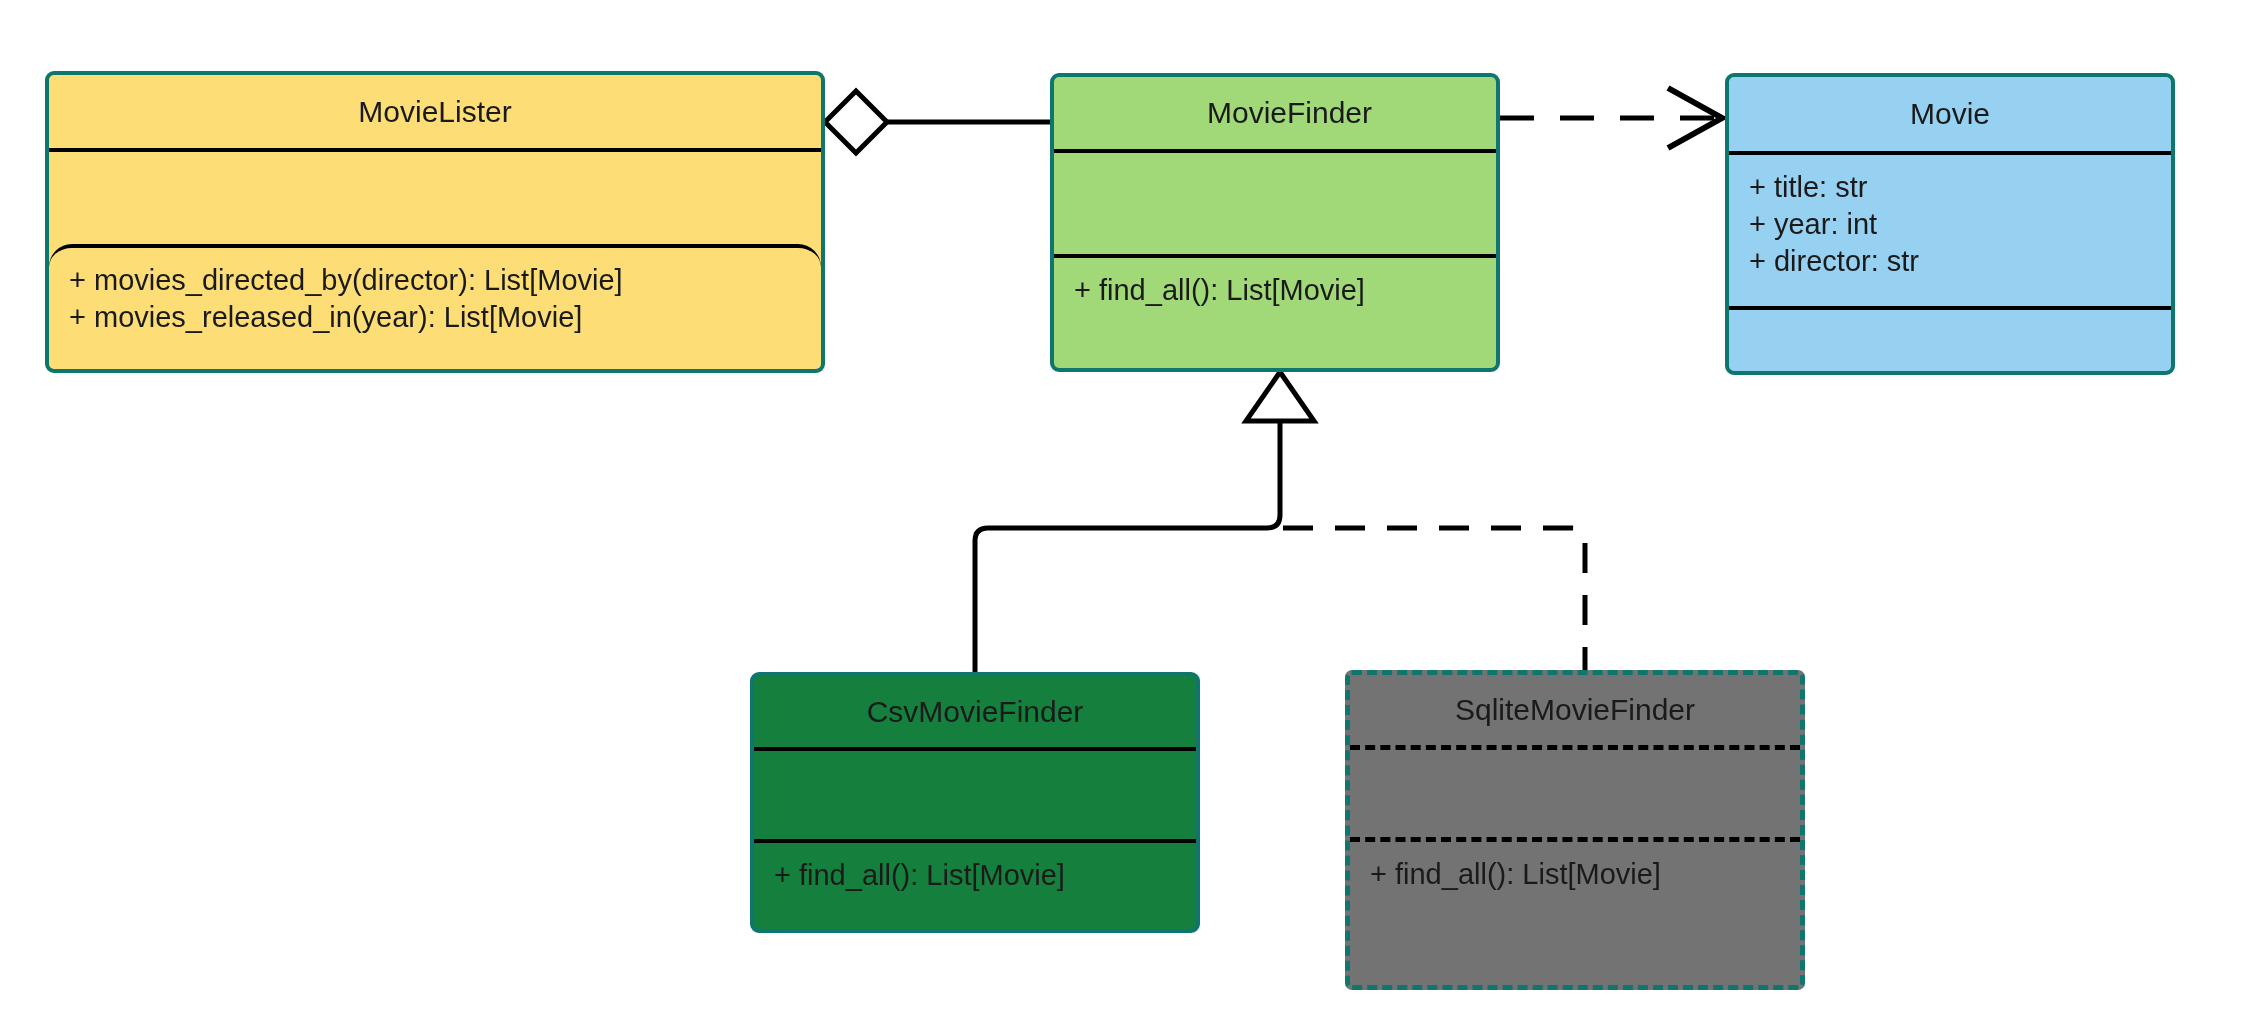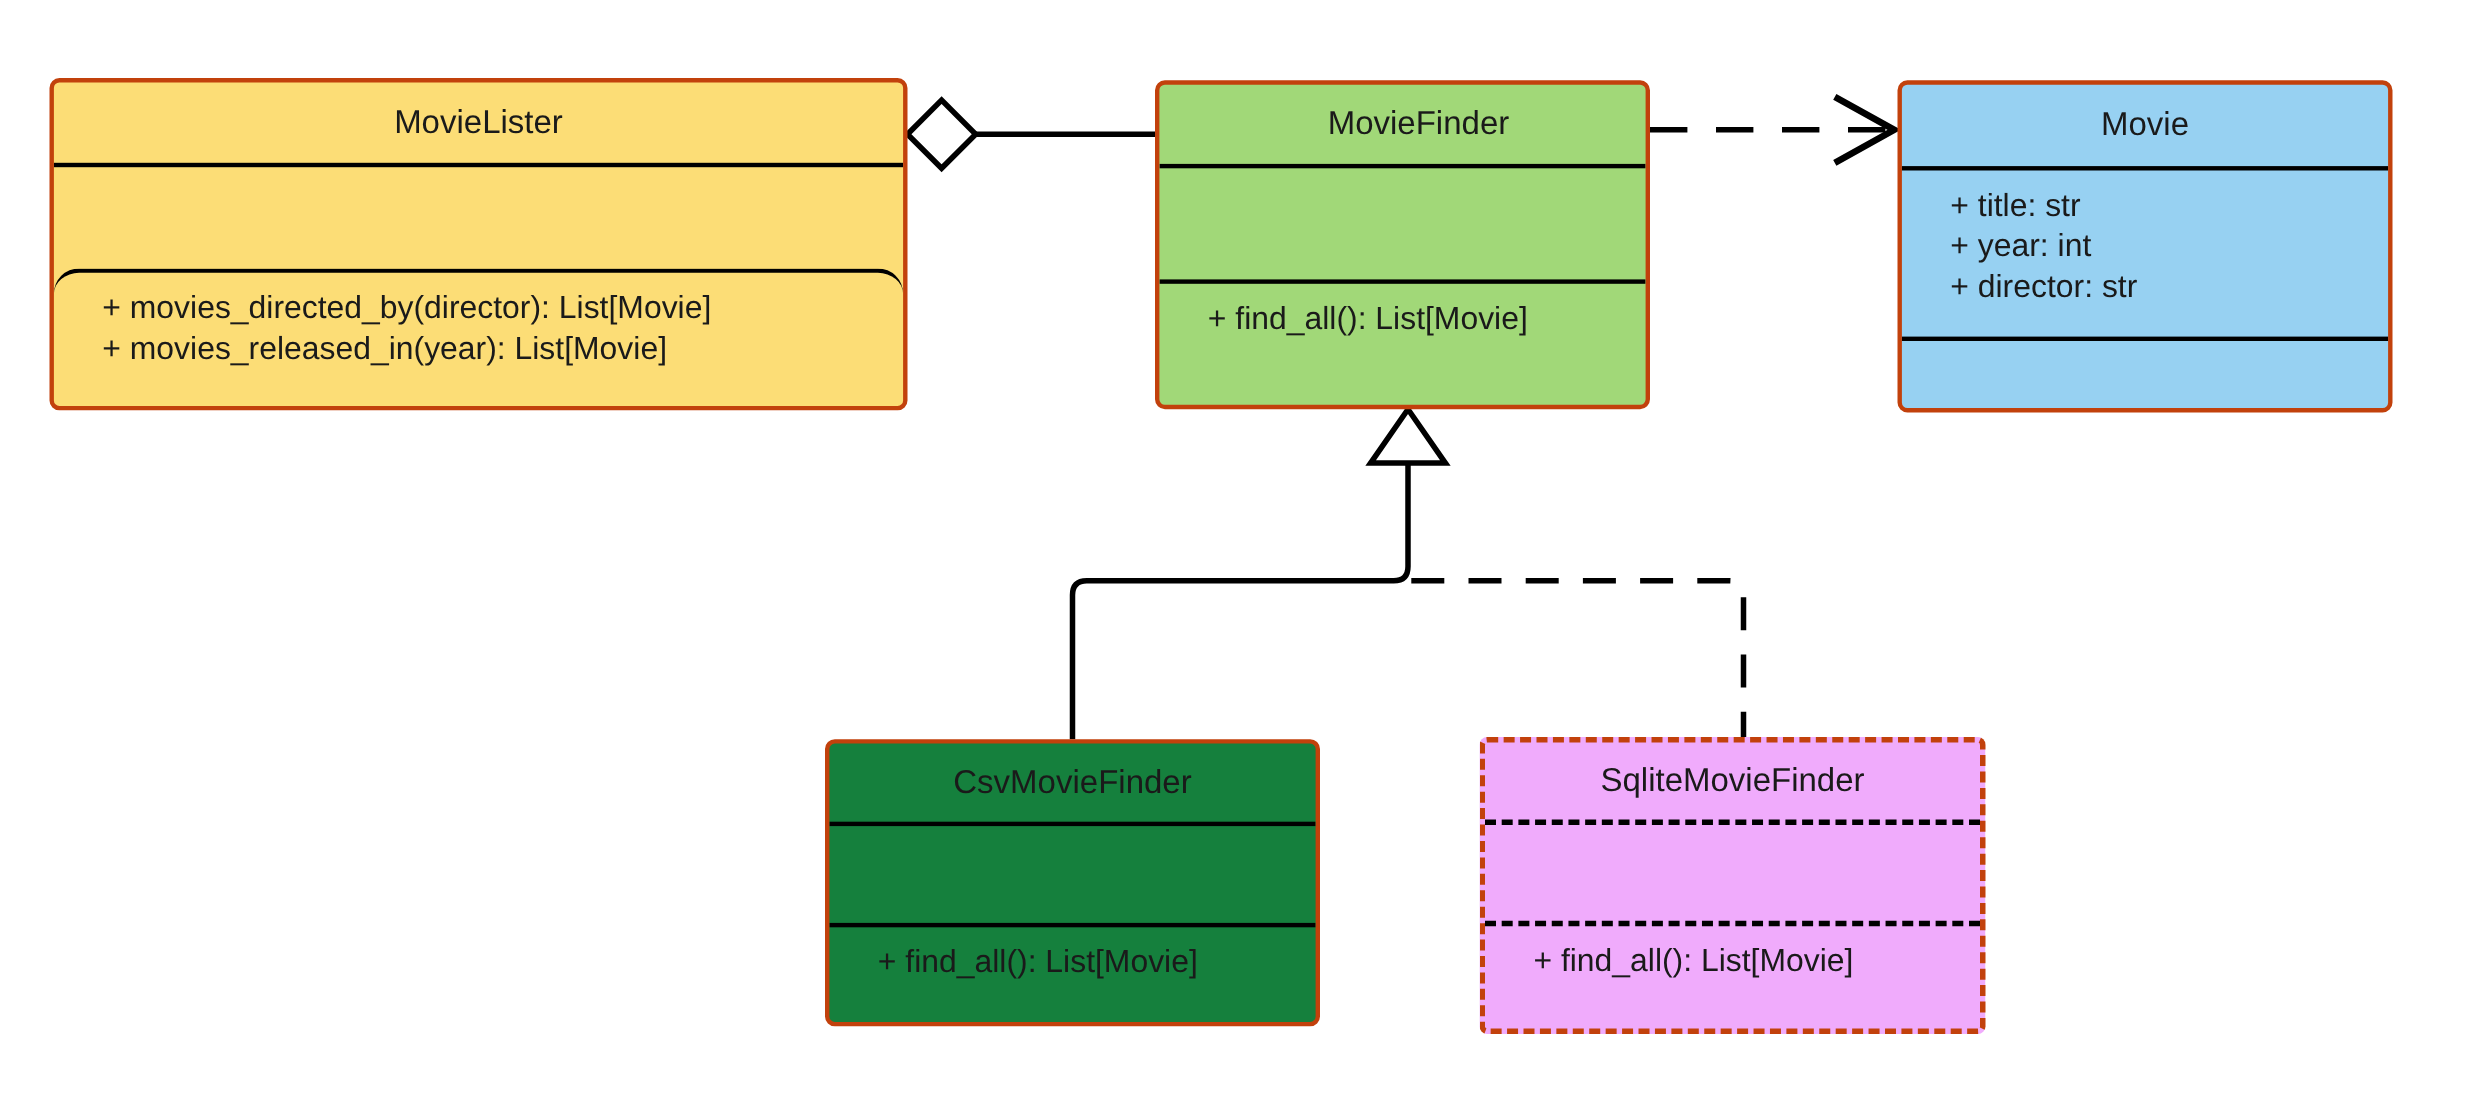--- a/index.html
+++ b/index.html
@@ -1,26 +1,26 @@
 <!DOCTYPE html>
 <html><head>
 <meta charset="utf-8">
 <title>UML Class Diagram</title>
 <style>
   html,body{margin:0;padding:0;background:#ffffff;}
   body{width:2250px;height:1011px;overflow:hidden;
        font-family:"Liberation Sans","DejaVu Sans",sans-serif;}
   #canvas{position:relative;width:2250px;height:1011px;background:#ffffff;}
   svg.layer{position:absolute;left:0;top:0;width:2250px;height:1011px;}
-  .uml-class{position:absolute;box-sizing:border-box;border:4px solid #c2410c;
+  .uml-class{position:absolute;box-sizing:border-box;border:4px solid #0f766e;
              border-radius:9px;display:flex;flex-direction:column;overflow:hidden;}
   .uml-class.dashed{border-style:dashed;border-width:5px;border-radius:7px;}
   .compartment{box-sizing:border-box;position:relative;}
   .compartment.title{display:flex;align-items:center;justify-content:center;}
-  .compartment.divided{border-top:4px solid #000000;padding-left:24px;}
+  .compartment.divided{border-top:4px solid #000000;}
   .uml-class.dashed .compartment.divided{border-top:5px dashed #000000;}
   .class-name{font-size:30px;color:#1a1a1a;line-height:1;white-space:nowrap;}
   .member-list{padding:14px 20px 0 20px;}
   .member{font-size:29px;color:#1a1a1a;line-height:1.28;white-space:nowrap;}
 </style>
 </head>
 <body>
 
 <div id="canvas">
 
@@ -98,21 +98,21 @@
     <div class="compartment divided" style="height:92px;">
       <div class="member-list"></div>
     </div>
     <div class="compartment divided" style="flex:1 1 auto;">
       <div class="member-list">
         <div class="member">+ find_all(): List[Movie]</div>
       </div>
     </div>
   </div>
 
-  <div class="uml-class dashed" style="left:1345px;top:670px;width:460px;height:270px;background:#f0abfc;">
+  <div class="uml-class dashed" style="left:1345px;top:670px;width:460px;height:320px;background:#737373;">
     <div class="compartment title" style="height:70px;">
       <span class="class-name">SqliteMovieFinder</span>
     </div>
     <div class="compartment divided" style="height:92px;">
       <div class="member-list"></div>
     </div>
     <div class="compartment divided" style="flex:1 1 auto;">
       <div class="member-list">
         <div class="member">+ find_all(): List[Movie]</div>
       </div>

